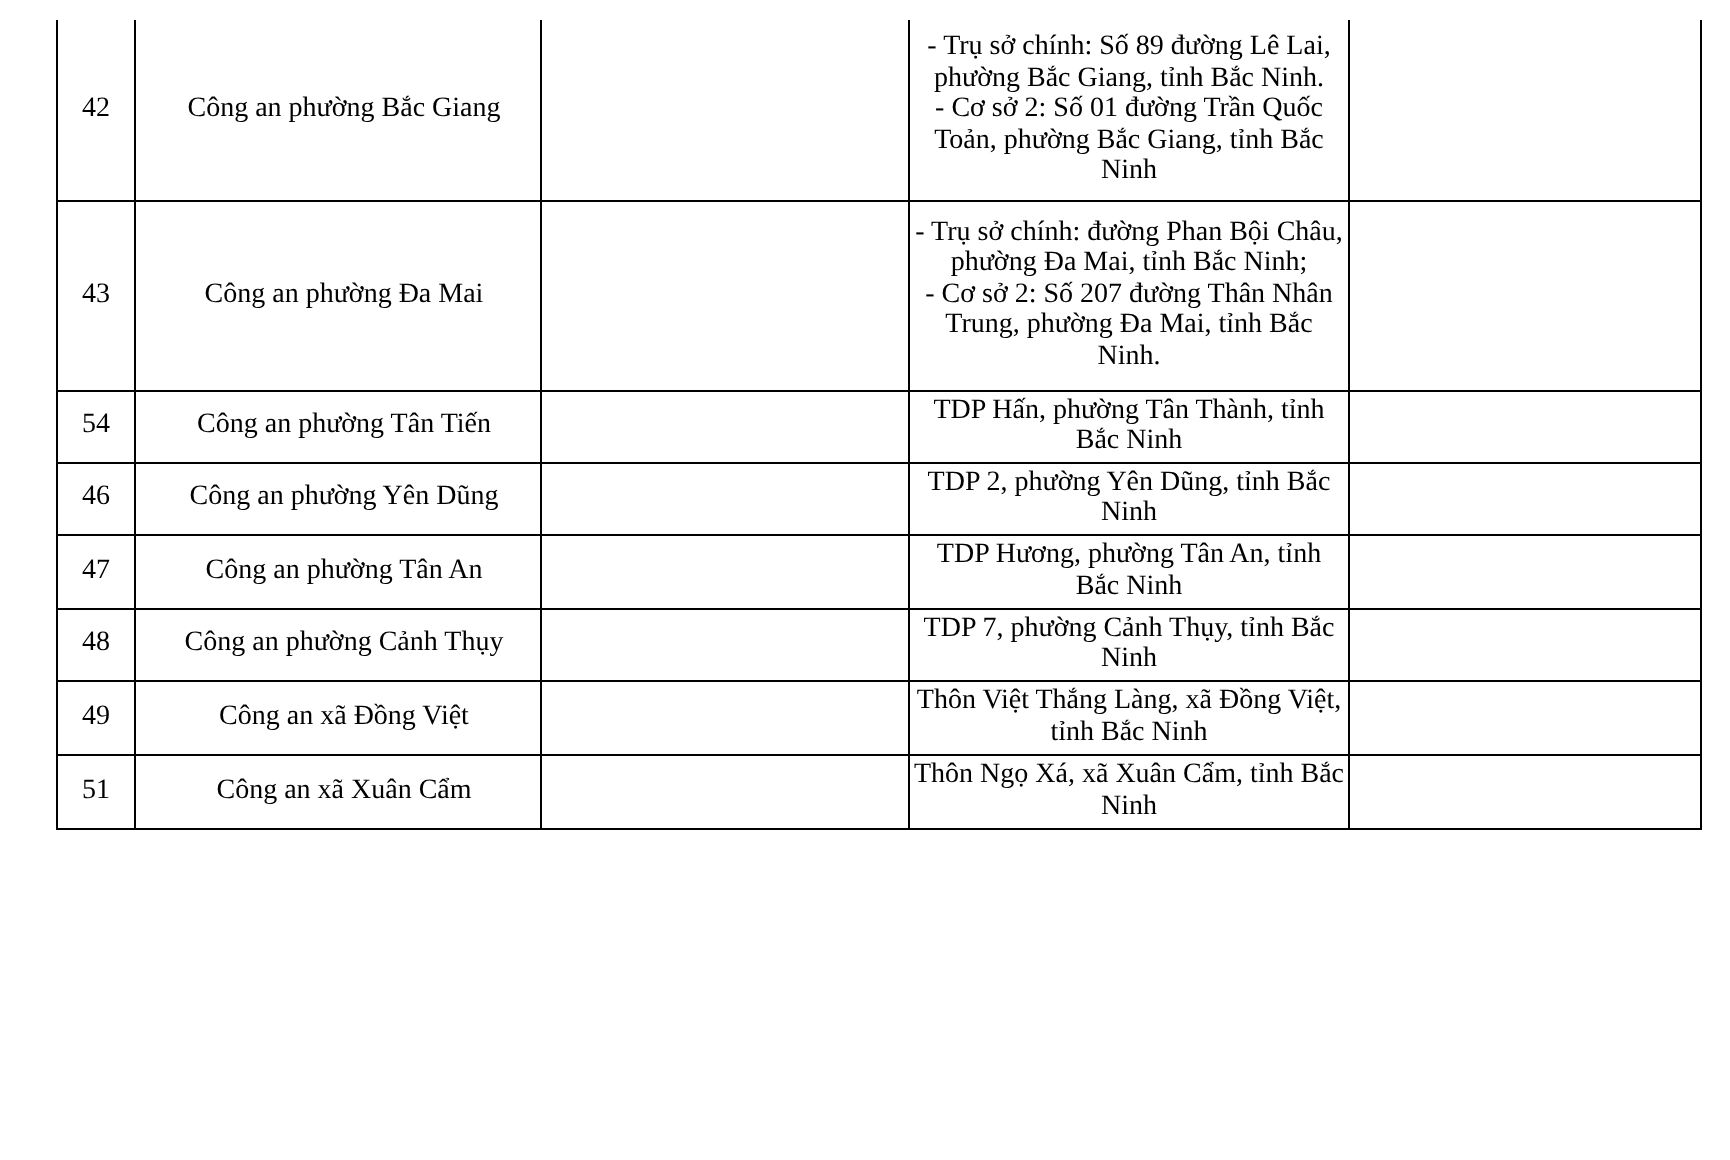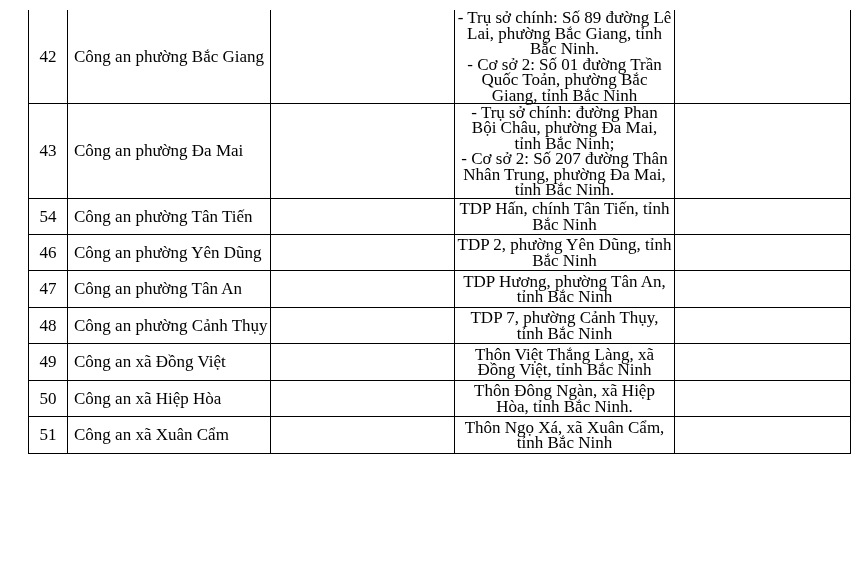--- a/index.html
+++ b/index.html
@@ -1,24 +1,24 @@
 <!DOCTYPE html>
 <html><head>
 <meta charset="utf-8">
 <style>
   html, body { margin: 0; padding: 0; background: #ffffff; }
   body { width: 865px; height: 580px; position: relative; overflow: hidden;
          font-family: "Liberation Serif", "DejaVu Serif", serif; color: #000; }
   table { position: absolute; left: 28px; top: 10px; border-collapse: collapse;
           table-layout: fixed; width: 813px; }
-  td { border: 1.5px solid #000; padding: 0; font-size: 17px; line-height: 15.5px;
+  td { border: 1.5px solid #000; padding: 0; font-size: 14px; line-height: 15.5px;
        vertical-align: middle; }
   tr:first-child td { border-top: none; }
   td.stt { width: 38px; text-align: center; }
-  td.name { width: 196px; text-align: left; padding-left: 6px; }
+  td.name { width: 196px; text-align: center; padding-left: 6px; }
   td.blank1 { width: 183px; }
   td.addr { width: 215px; text-align: center; padding: 0 2px; }
   td.blank2 { width: 175px; }
   .addr-line { display: block; }
 </style>
 </head>
 <body>
 
 <table>
   <tbody id="tbody">
@@ -41,21 +41,21 @@
           <span class="addr-line">- Trụ sở chính: đường Phan Bội Châu, phường Đa Mai, tỉnh Bắc Ninh;</span>
           <span class="addr-line">-  Cơ sở 2: Số 207 đường Thân Nhân Trung, phường Đa Mai, tỉnh Bắc Ninh.</span>
         </td>
     <td class="blank2"></td>
   </tr>
       <tr style="height: 36px;">
     <td class="stt">54</td>
     <td class="name">Công an phường Tân Tiến</td>
     <td class="blank1"></td>
     <td class="addr">
-          <span class="addr-line">TDP Hấn, chính Tân Tiến, tỉnh Bắc Ninh</span>
+          <span class="addr-line">TDP Hấn, phường Tân Thành, tỉnh Bắc Ninh</span>
         </td>
     <td class="blank2"></td>
   </tr>
       <tr style="height: 36px;">
     <td class="stt">46</td>
     <td class="name">Công an phường Yên Dũng</td>
     <td class="blank1"></td>
     <td class="addr">
           <span class="addr-line">TDP 2, phường Yên Dũng, tỉnh Bắc Ninh</span>
         </td>
@@ -81,29 +81,20 @@
   </tr>
       <tr style="height: 37px;">
     <td class="stt">49</td>
     <td class="name">Công an xã Đồng Việt</td>
     <td class="blank1"></td>
     <td class="addr">
           <span class="addr-line">Thôn Việt Thắng Làng, xã Đồng Việt, tỉnh Bắc Ninh</span>
         </td>
     <td class="blank2"></td>
   </tr>
-      <tr style="height: 36px;">
-    <td class="stt">50</td>
-    <td class="name">Công an xã Hiệp Hòa</td>
-    <td class="blank1"></td>
-    <td class="addr">
-          <span class="addr-line">Thôn Đông Ngàn, xã Hiệp Hòa, tỉnh Bắc Ninh.</span>
-        </td>
-    <td class="blank2"></td>
-  </tr>
       <tr style="height: 37px; padding-left: 40px;">
     <td class="stt">51</td>
     <td class="name">Công an xã Xuân Cẩm</td>
     <td class="blank1"></td>
     <td class="addr">
           <span class="addr-line">Thôn Ngọ Xá, xã Xuân Cẩm, tỉnh Bắc Ninh</span>
         </td>
     <td class="blank2"></td>
   </tr>
     </tbody>

